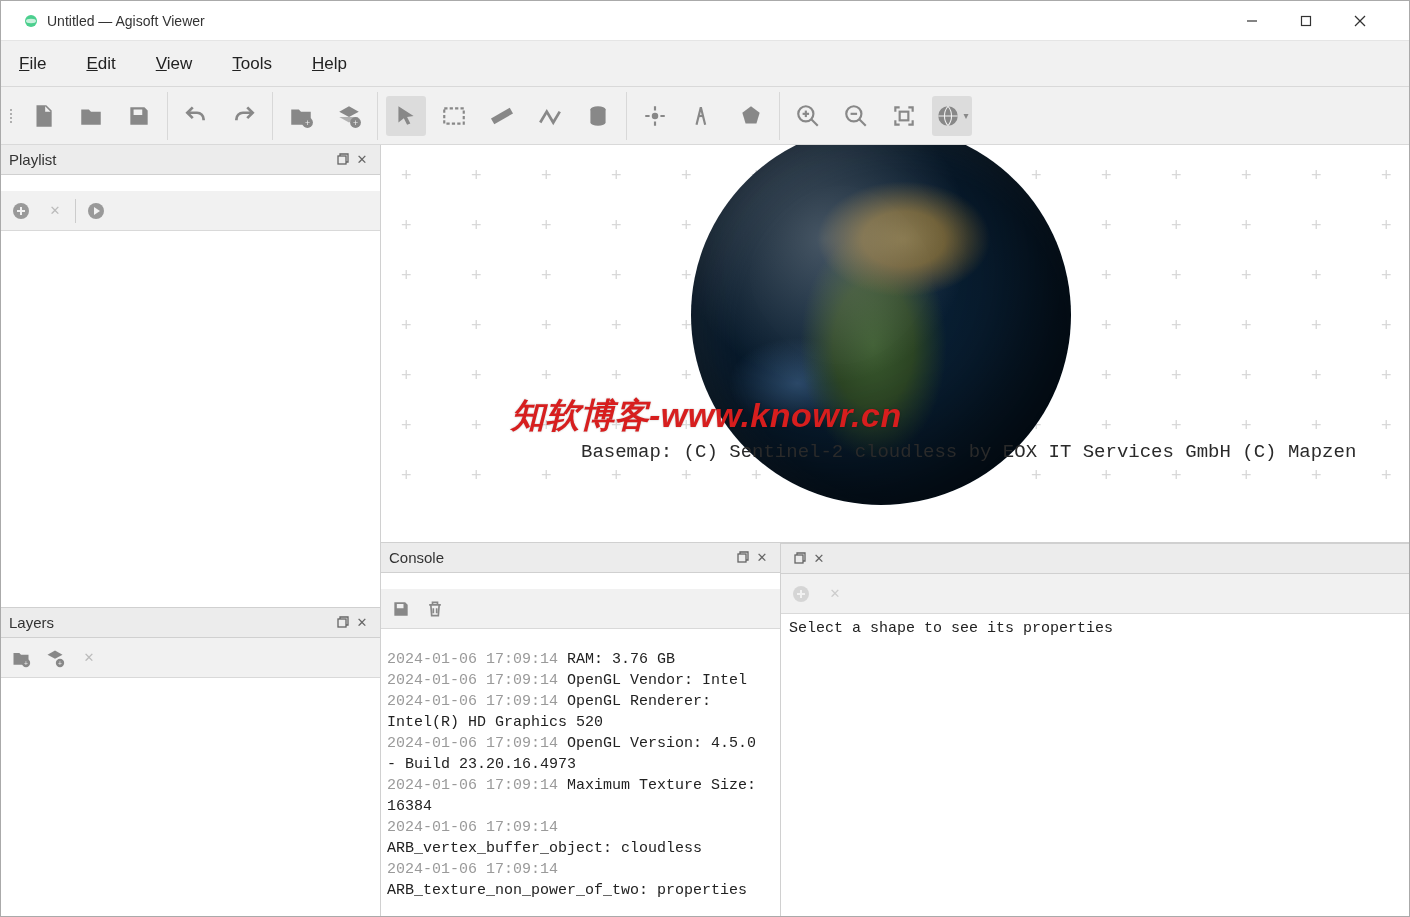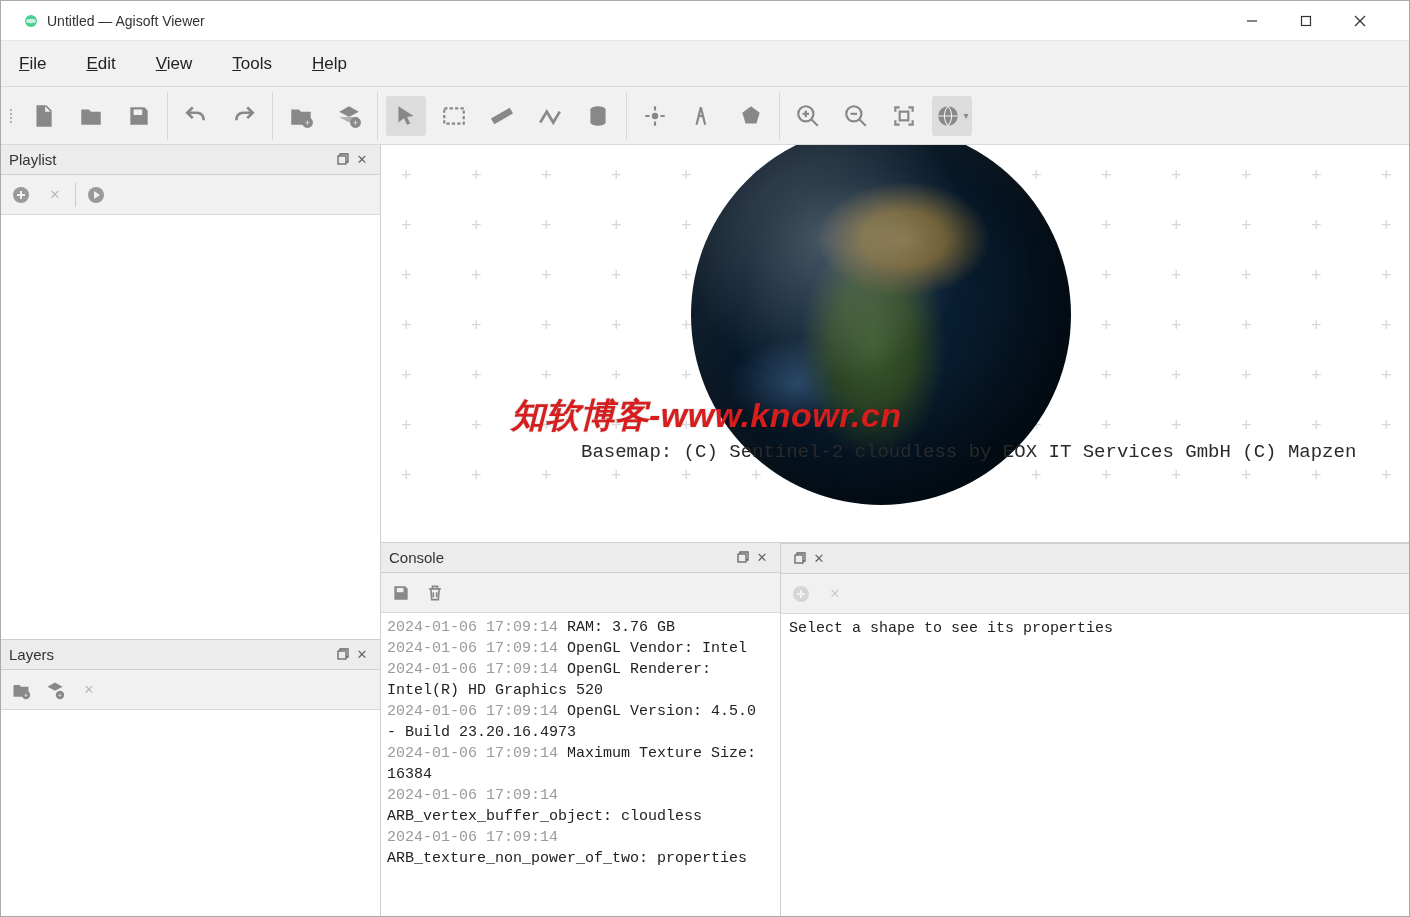--- a/index.html
+++ b/index.html
@@ -97,21 +97,21 @@
   display: flex;
   flex-direction: column;
   border-right: 1px solid #d0d0d0;
 }
 .panel {
   display: flex;
   flex-direction: column;
   background: #fff;
   border-top: 1px solid #d0d0d0;
 }
-.panel:first-child { border-top: none; }
+.panel:first-child { border-top: none; gap: 16px; }
 .panel-header {
   height: 30px;
   background: #ececec;
   display: flex;
   align-items: center;
   padding: 0 8px;
   border-bottom: 1px solid #d0d0d0;
 }
 .panel-header .panel-title {
   flex: 1;
@@ -138,21 +138,21 @@
   color: #888;
 }
 .panel-toolbar .vsep {
   width: 1px; height: 24px; background: #ccc;
 }
 .panel-body {
   flex: 1;
   background: #fff;
 }
 .playlist-panel { flex: 0 0 462px; }
-.layers-panel { flex: 1; margin-top: 32px; }
+.layers-panel { flex: 1; }
 
 .right-col {
   flex: 1;
   display: flex;
   flex-direction: column;
 }
 .viewer {
   flex: 1;
   position: relative;
   background: #fff;

